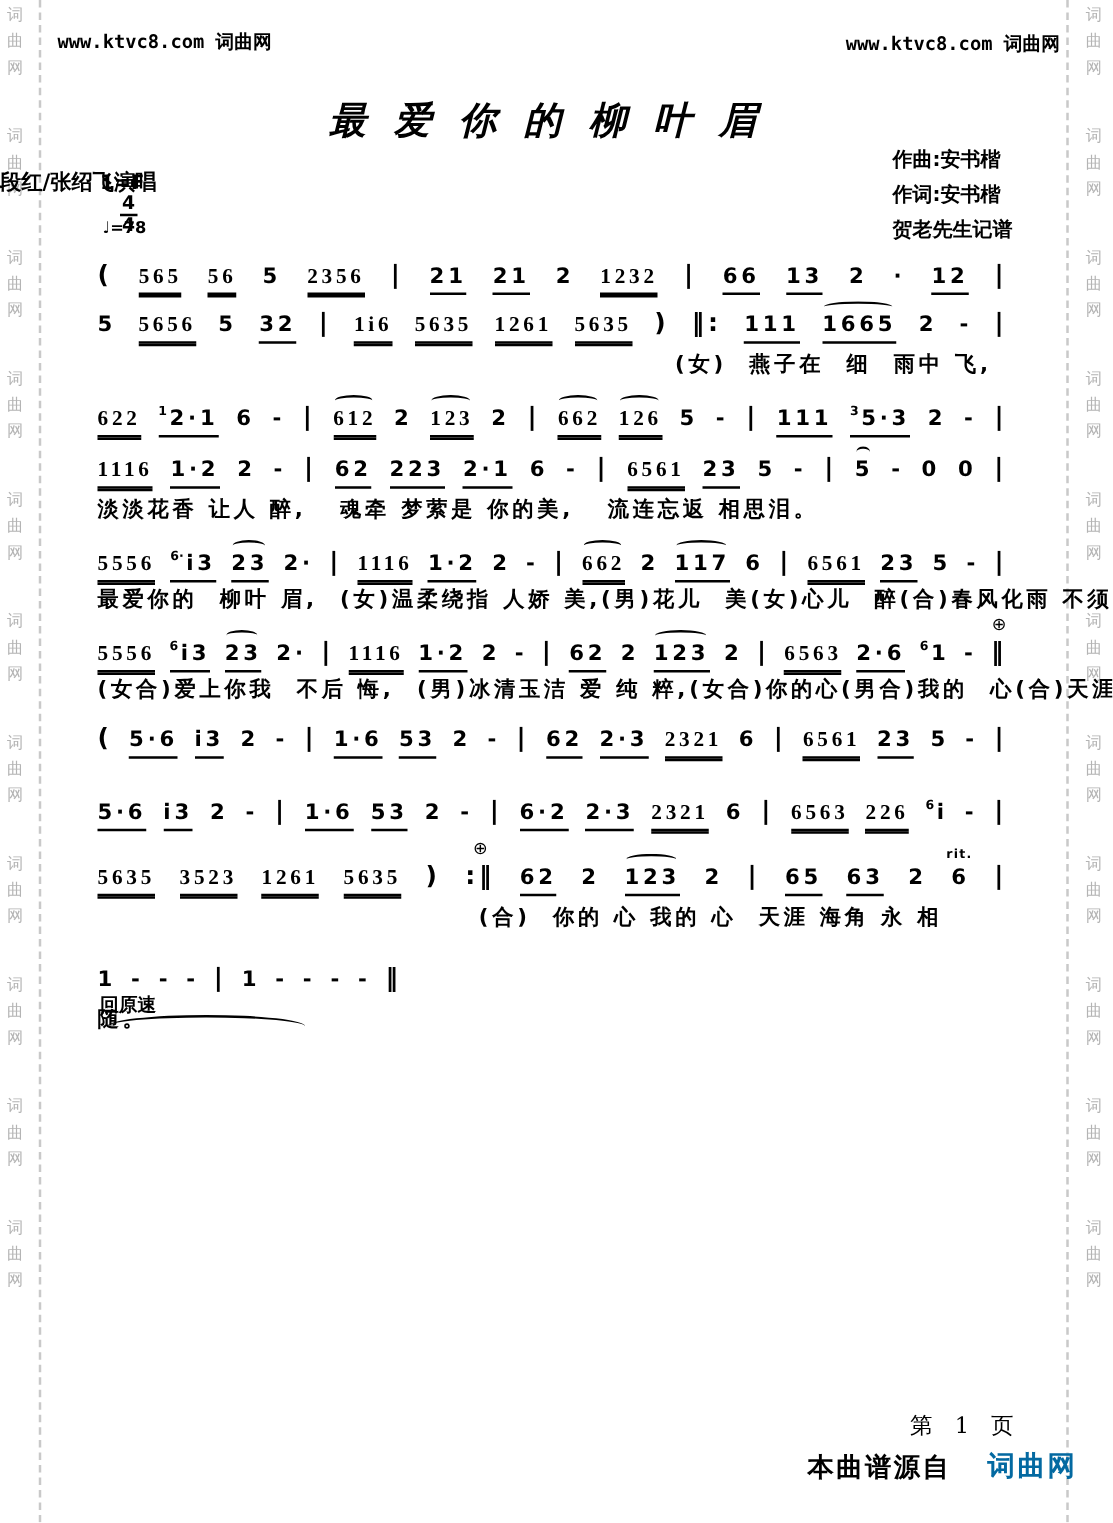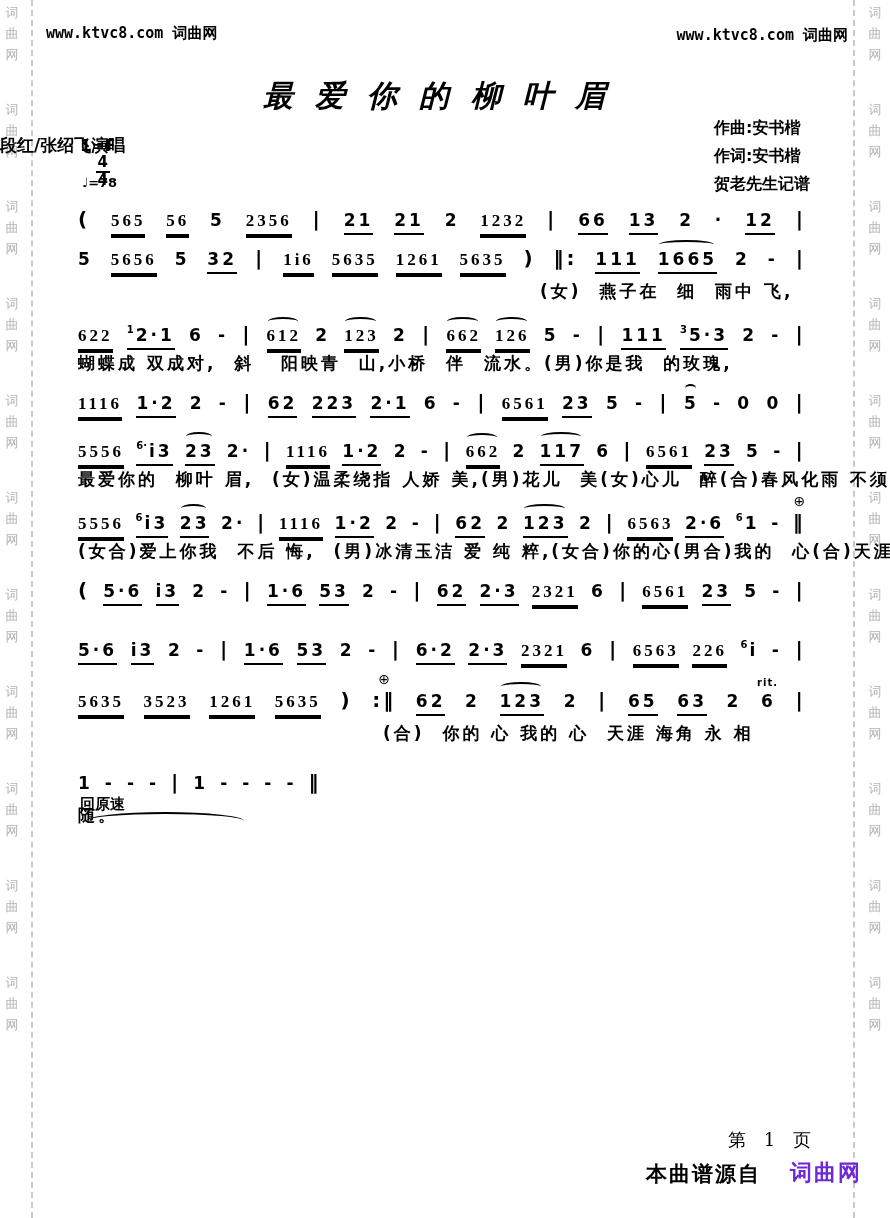--- a/index.html
+++ b/index.html
@@ -216,21 +216,20 @@
           <span class="tok u2 arc"><span class="t">126</span></span>
           <span class="tok"><span class="t">5</span></span>
           <span class="tok"><span class="t">-</span></span>
           <span class="tok bar"><span class="t">|</span></span>
           <span class="tok u1"><span class="t">111</span></span>
           <span class="tok u1"><span class="grace">3</span><span class="t">5·3</span></span>
           <span class="tok"><span class="t">2</span></span>
           <span class="tok"><span class="t">-</span></span>
           <span class="tok bar"><span class="t">|</span></span>
         </div>
-        <div class="lyrics" style="padding-left: 0px;">蝴蝶成 双成对,  斜   阳映青  山,小桥  伴  流水。(男)你是我  的玫瑰,</div>
       </div>
       <div class="system">
         <div class="notes">
           <span class="tok u2"><span class="t">1116</span></span>
           <span class="tok u1"><span class="t">1·2</span></span>
           <span class="tok"><span class="t">2</span></span>
           <span class="tok"><span class="t">-</span></span>
           <span class="tok bar"><span class="t">|</span></span>
           <span class="tok u1"><span class="t">62</span></span>
           <span class="tok u1"><span class="t">223</span></span>
@@ -242,20 +241,21 @@
           <span class="tok u1"><span class="t">23</span></span>
           <span class="tok"><span class="t">5</span></span>
           <span class="tok"><span class="t">-</span></span>
           <span class="tok bar"><span class="t">|</span></span>
           <span class="tok arc"><span class="t">5</span></span>
           <span class="tok"><span class="t">-</span></span>
           <span class="tok"><span class="t">0</span></span>
           <span class="tok"><span class="t">0</span></span>
           <span class="tok bar"><span class="t">|</span></span>
         </div>
+        <div class="lyrics" style="padding-left: 0px;">淡淡花香 让人 醉,   魂牵 梦萦是 你的美,   流连忘返 相思泪。</div>
       </div>
       <div class="system">
         <div class="notes">
           <span class="tok u2"><span class="t">5556</span></span>
           <span class="tok u1"><span class="grace">6·</span><span class="t">i3</span></span>
           <span class="tok u1 arc"><span class="t">23</span></span>
           <span class="tok"><span class="t">2·</span></span>
           <span class="tok bar"><span class="t">|</span></span>
           <span class="tok u2"><span class="t">1116</span></span>
           <span class="tok u1"><span class="t">1·2</span></span>
@@ -386,15 +386,15 @@
         </div>
         <div class="lyrics" style="padding-left: 0px;">随。</div>
       </div>
     </div>
 
   <div class="ret-label">回原速</div>
   <div class="ret-arc"></div>
 
   <div class="pagenum">第 1 页</div>
   <div class="src-prefix">本曲谱源自</div>
-  <div class="src-name" id="src-name" style="color: #6d28d9;">词曲网</div>
+  <div class="src-name" id="src-name" style="color: #0369a1;">词曲网</div>
 
 </div>
 
 </body></html>

